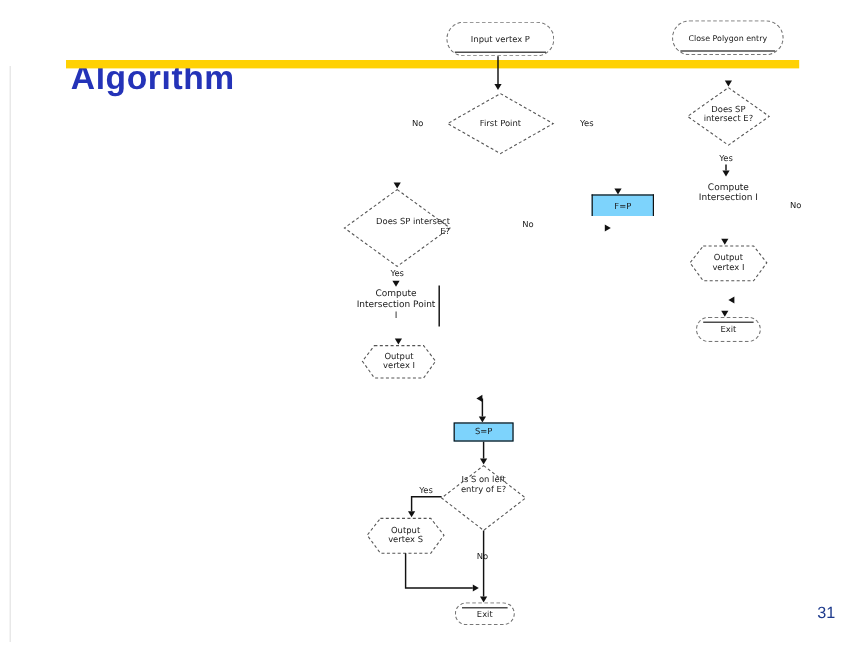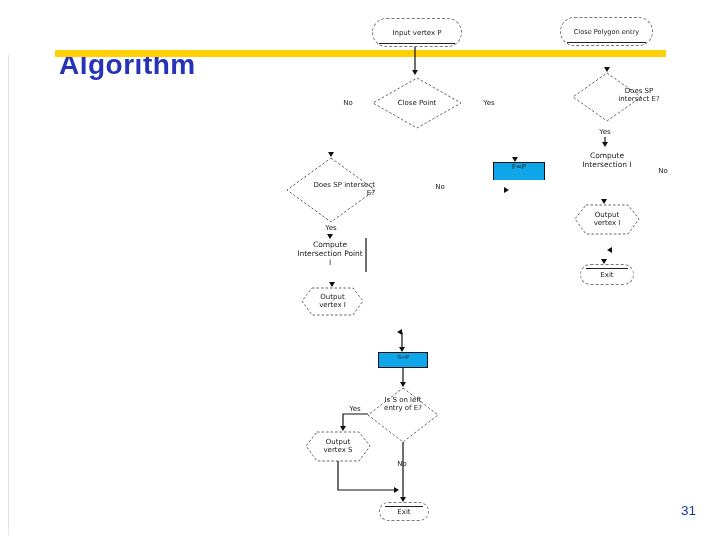--- a/index.html
+++ b/index.html
@@ -15,23 +15,23 @@
   svg.connectors { position:absolute; left:0; top:0; z-index:4; }
 
   .node-label { position:absolute; z-index:8; font-size:7px; line-height:1.18;
                 color:#1a1a1a; text-align:center; }
   .oval { position:absolute; z-index:6; border:1px dashed #777; border-radius:15px;
           font-size:7px; color:#1a1a1a; text-align:center; display:flex;
           align-items:center; justify-content:center; background:#fff; }
   .oval .u-bottom { position:absolute; left:7%; width:86%; bottom:2px; border-top:1px solid #222; }
   .oval .u-top    { position:absolute; left:10%; width:80%; top:3px;   border-top:1px solid #222; }
   .pbox { position:absolute; z-index:6; font-size:7px; color:#1a1a1a; text-align:center;
-          background:#0ea5e9; display:flex; align-items:flex-start; justify-content:center; }
+          background:#7dd3fc; display:flex; align-items:center; justify-content:center; }
   .pbox.fp { border:1px solid #111; border-bottom:none; }
-  .pbox.sp { border:1.4px solid #111;font-family:Liberation Serif, serif; }
+  .pbox.sp { border:1.4px solid #111; }
   .page-number { position:absolute; left:681px; top:503px; font-family:"Liberation Sans", sans-serif;
                  font-size:13.5px; font-weight:normal; color:#1d3a8c; z-index:9; }
 </style>
 </head>
 <body>
 
 <div class="slide">
 
   <div class="title">Algorithm</div>
   <div class="divider"></div>
@@ -89,22 +89,22 @@
     <i class="u-top"></i>
   </div>
 
   <div class="pbox fp" style="left:493px; top:162px; width:52px; height:18px;">
     <span>F=P</span>
   </div>
   <div class="pbox sp" style="left:378px; top:352px; width:50px; height:16px;">
     <span>S=P</span>
   </div>
 
-  <div class="node-label" style="left:377px; top:99px; width:80px;">Close Point</div>
-  <div class="node-label" style="left:604px; top:87px; width:70px;">
+  <div class="node-label" style="left:377px; top:99px; width:80px;">First Point</div>
+  <div class="node-label" style="left:572px; top:87px; width:70px;">
     <div>Does SP</div>
     <div>intersect E?</div>
   </div>
   <div class="node-label" style="left:288px; top:181px; width:87px;text-align:right;">
     <div>Does SP intersect</div>
     <div>E?</div>
   </div>
   <div class="node-label" style="left:368px; top:396px; width:70px;">
     <div>Is S on left</div>
     <div>entry of E?</div>

